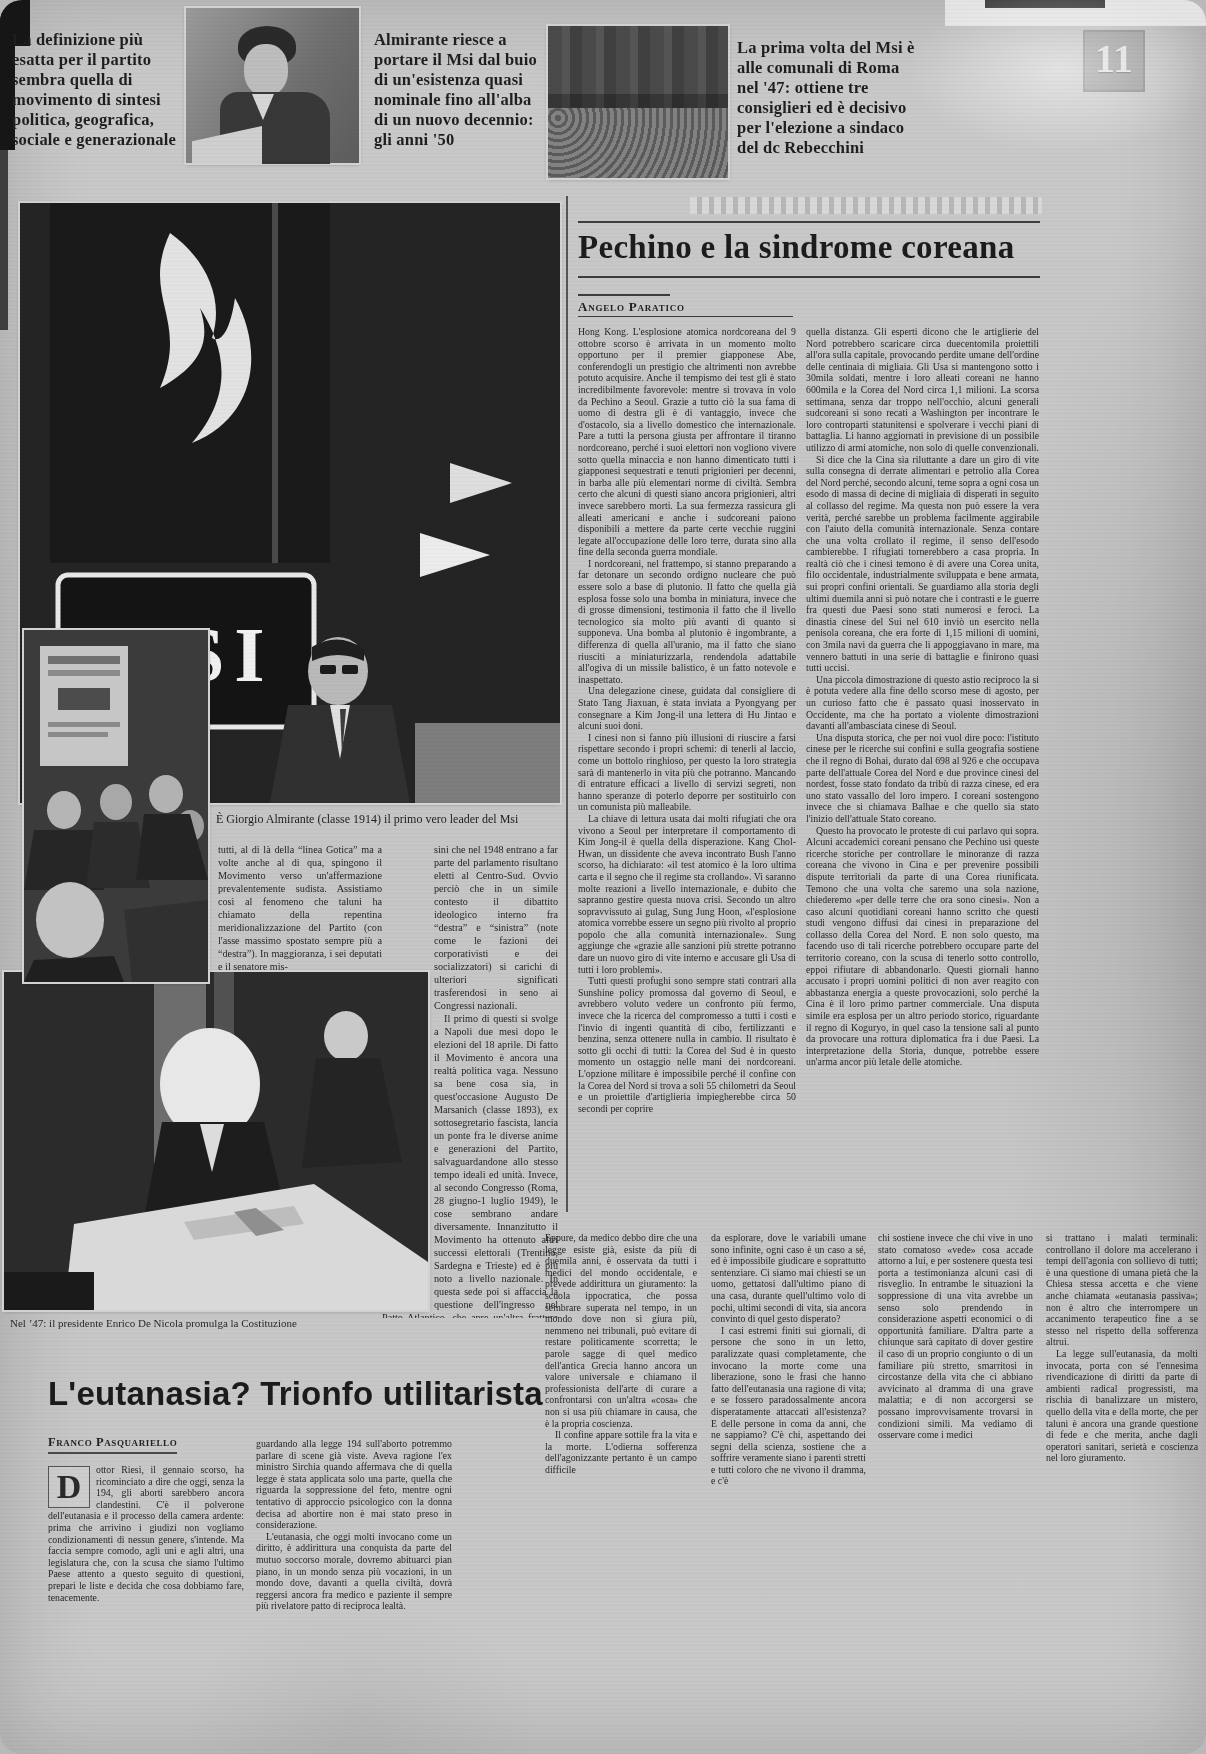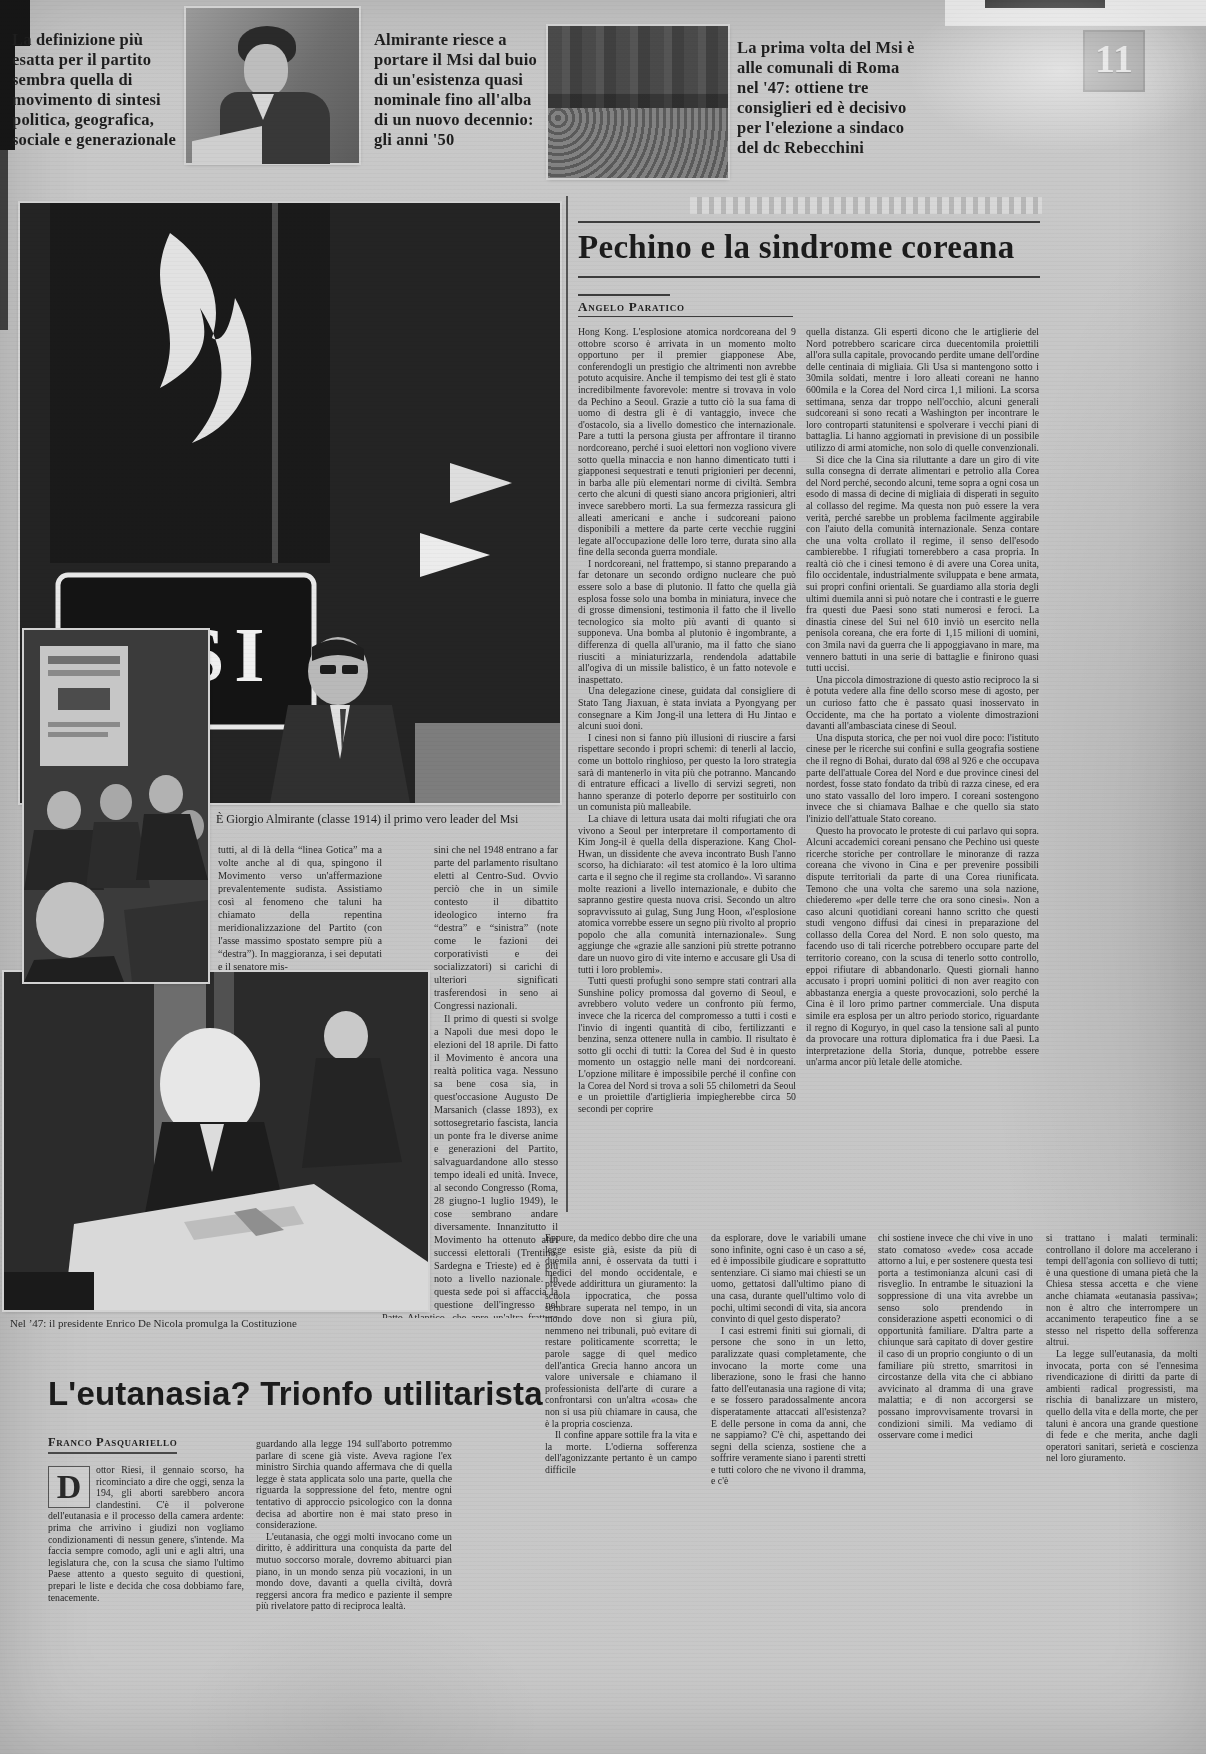--- a/index.html
+++ b/index.html
@@ -1,19 +1,19 @@
 <!DOCTYPE html>
 <html><head>
 <meta charset="utf-8">
 <style>
   html,body{margin:0;padding:0;}
   body{background:#b9b9b9;font-family:"Liberation Serif", serif;}
   #page{position:relative;width:1206px;height:1754px;margin:0 auto;overflow:hidden;
         background:linear-gradient(180deg,#c9c9c9 0%,#c5c5c5 40%,#c8c8c8 100%);
-        box-shadow:inset 0 0 90px rgba(0,0,0,.18);}
+        box-shadow:inset 0 0 90px rgba(0,0,0,.18);border-radius:22px;}
   #page::after{content:"";position:absolute;inset:0;pointer-events:none;
         background:
           repeating-linear-gradient(0deg, rgba(0,0,0,.025) 0 1px, transparent 1px 4px),
           radial-gradient(220px 120px at 88% 4%, rgba(255,255,255,.5), transparent 70%),
           radial-gradient(300px 900px at 100% 50%, rgba(0,0,0,.10), transparent 75%),
           radial-gradient(260px 160px at 30% 98%, rgba(0,0,0,.05), transparent 70%);}
   .abs{position:absolute;}
   
   .blurb{font-weight:bold;font-size:16.5px;line-height:20px;color:#1f1f1f;
          letter-spacing:.2px;filter:blur(.2px);}

